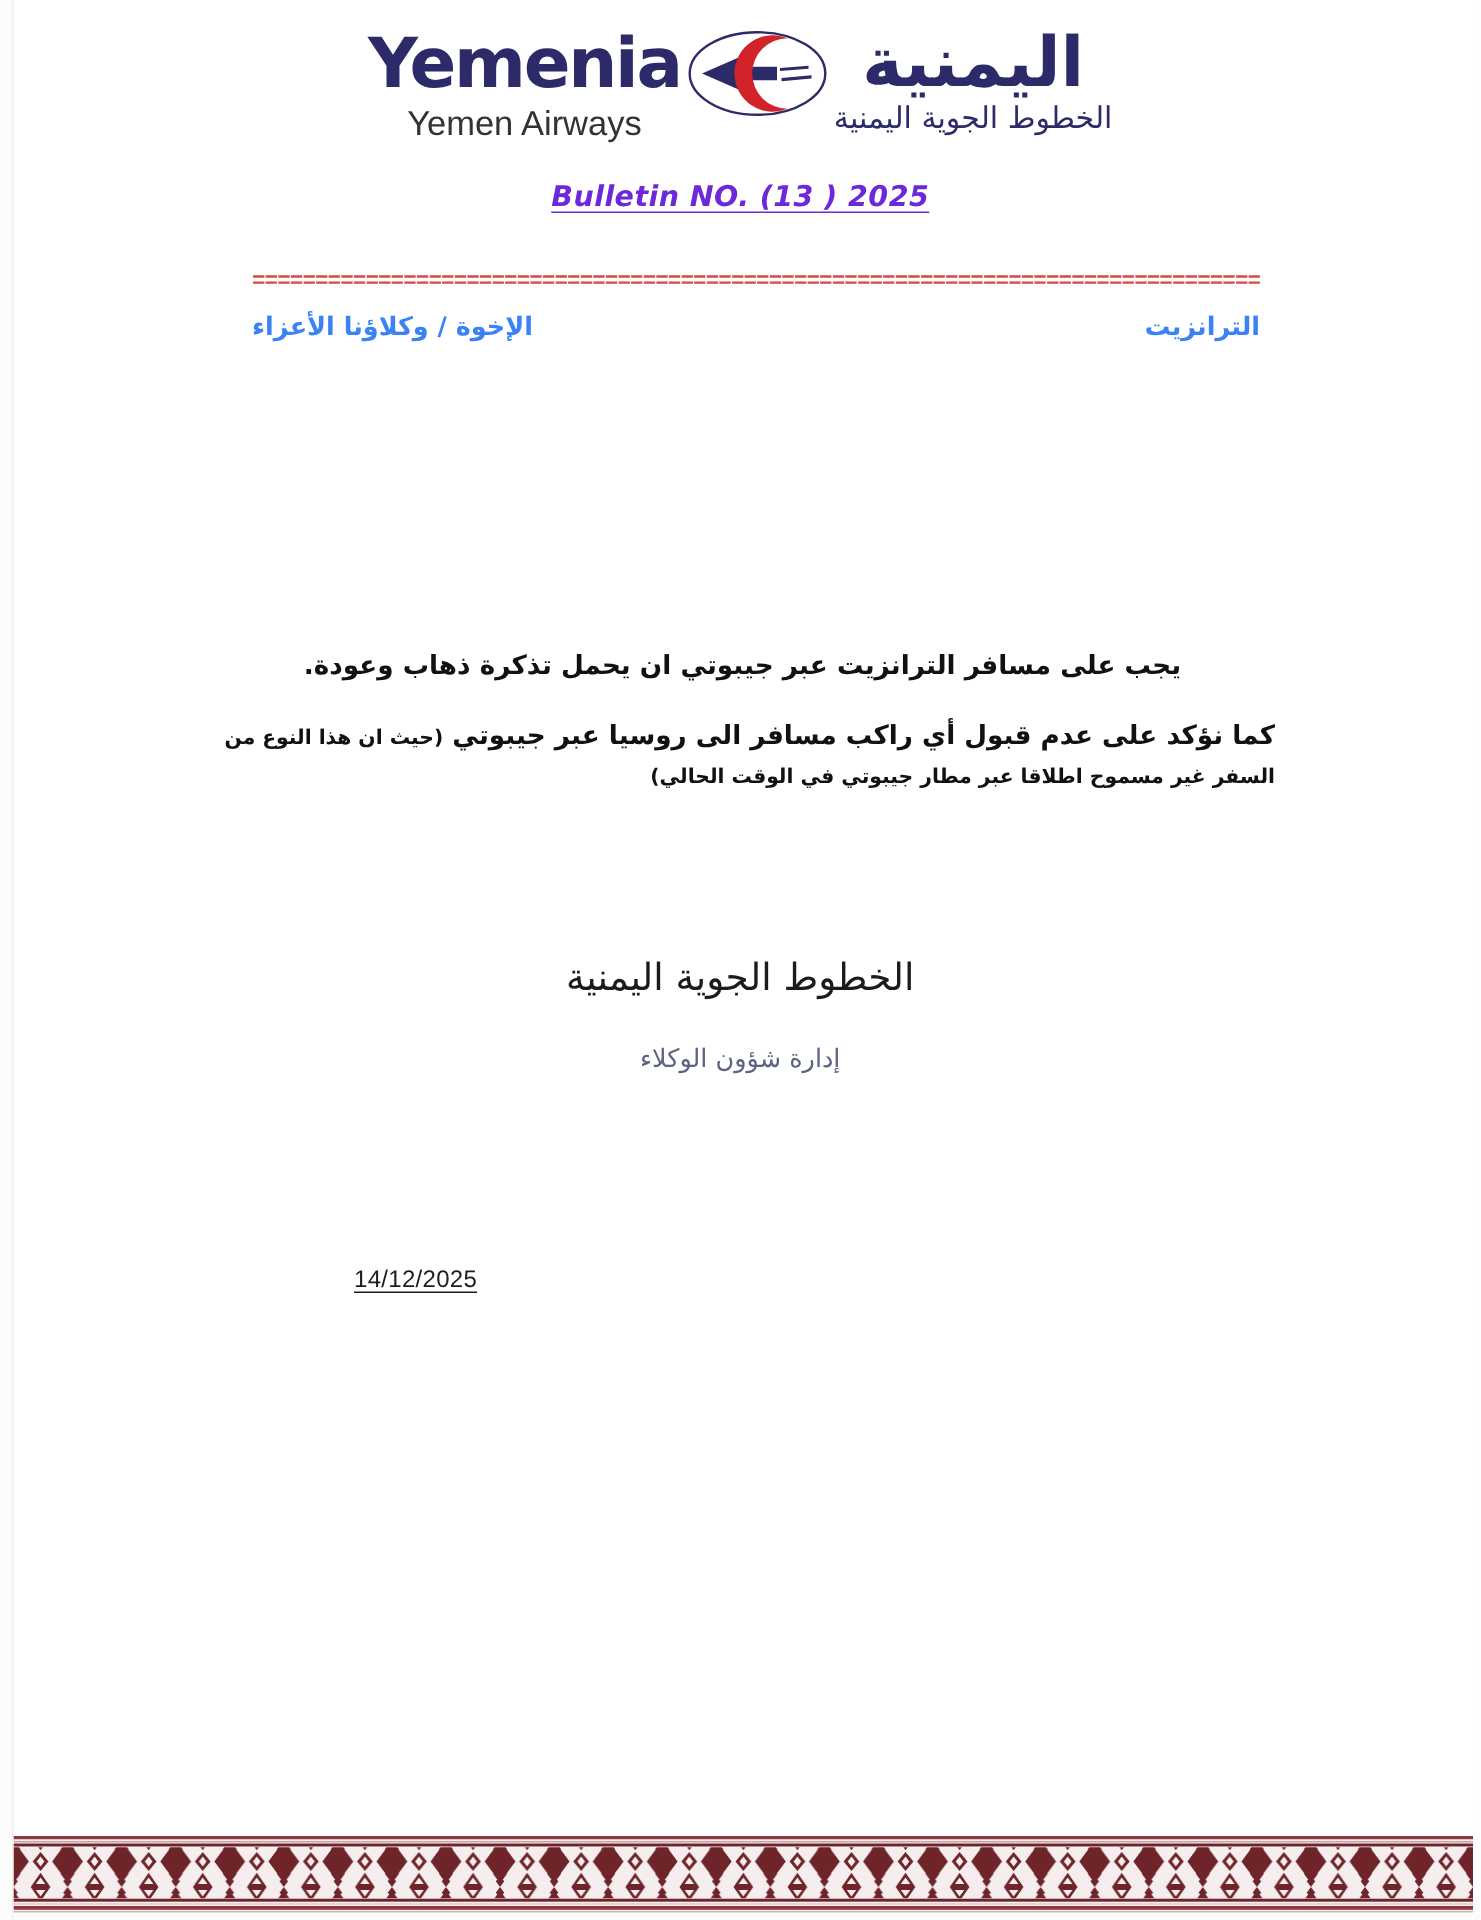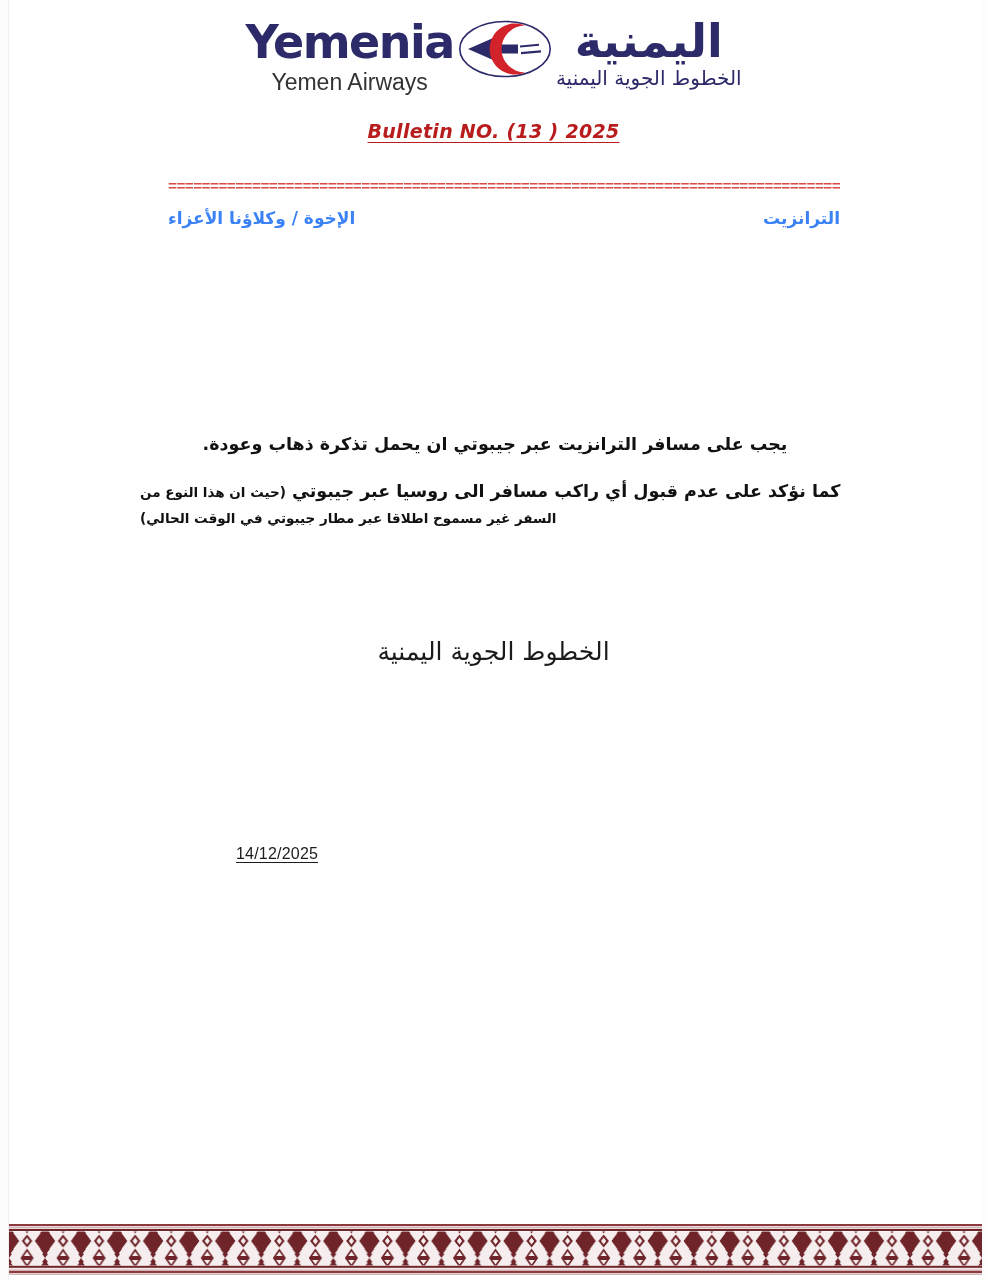--- a/index.html
+++ b/index.html
@@ -115,21 +115,21 @@
   .bulletin-no {
     position: absolute;
     top: 120px;
     left: 0;
     right: 0;
     text-align: center;
     font-family: "DejaVu Sans", sans-serif;
     font-size: 19px;
     font-weight: bold;
     font-style: italic;
-    color: #b91c1c;
+    color: #6d28d9;
     text-decoration: underline;
     text-underline-offset: 4px;
     letter-spacing: 0.3px;
   }
 
   
   .separator {
     position: absolute;
     top: 180px;
     left: 168px;
@@ -202,21 +202,21 @@
     color: #111111;
     line-height: 1.45;
   }
   .para-2 {
     font-family: "DejaVu Sans", sans-serif;
     font-size: 17.5px;
     font-weight: bold;
     color: #111111;
     line-height: 1.45;
     margin-top: 22px;
-    text-align: left;
+    text-align: right;
   }
   .para-2 .small-note {
     font-size: 13.5px;
     font-weight: bold;
   }
 
   
   .signature {
     position: absolute;
     top: 636px;
@@ -314,20 +314,21 @@
 
   <div class="body-block">
     <div class="para-1">يجب على مسافر الترانزيت عبر جيبوتي ان يحمل تذكرة ذهاب وعودة.</div>
     <div class="para-2">
       <span>كما نؤكد على عدم قبول أي راكب مسافر الى روسيا عبر جيبوتي </span><span class="small-note">(حيث ان هذا النوع من السفر غير مسموح اطلاقا عبر مطار جيبوتي في الوقت الحالي)</span>
     </div>
   </div>
 
   <div class="signature">
     <div class="sig-company">الخطوط الجوية اليمنية</div>
+    <div class="sig-dept">إدارة شؤون الوكلاء</div>
   </div>
 
   <div class="doc-date">14/12/2025</div>
 
   <div class="footer-ornament">
     <svg viewBox="0 0 973 52" preserveAspectRatio="none" xmlns="http://www.w3.org/2000/svg">
       <defs>
         <pattern id="yemeniBand" x="0" y="0" width="36.04" height="34" patternUnits="userSpaceOnUse">
           <rect x="0" y="0" width="36.04" height="34" fill="#f6eeee"></rect>
 

